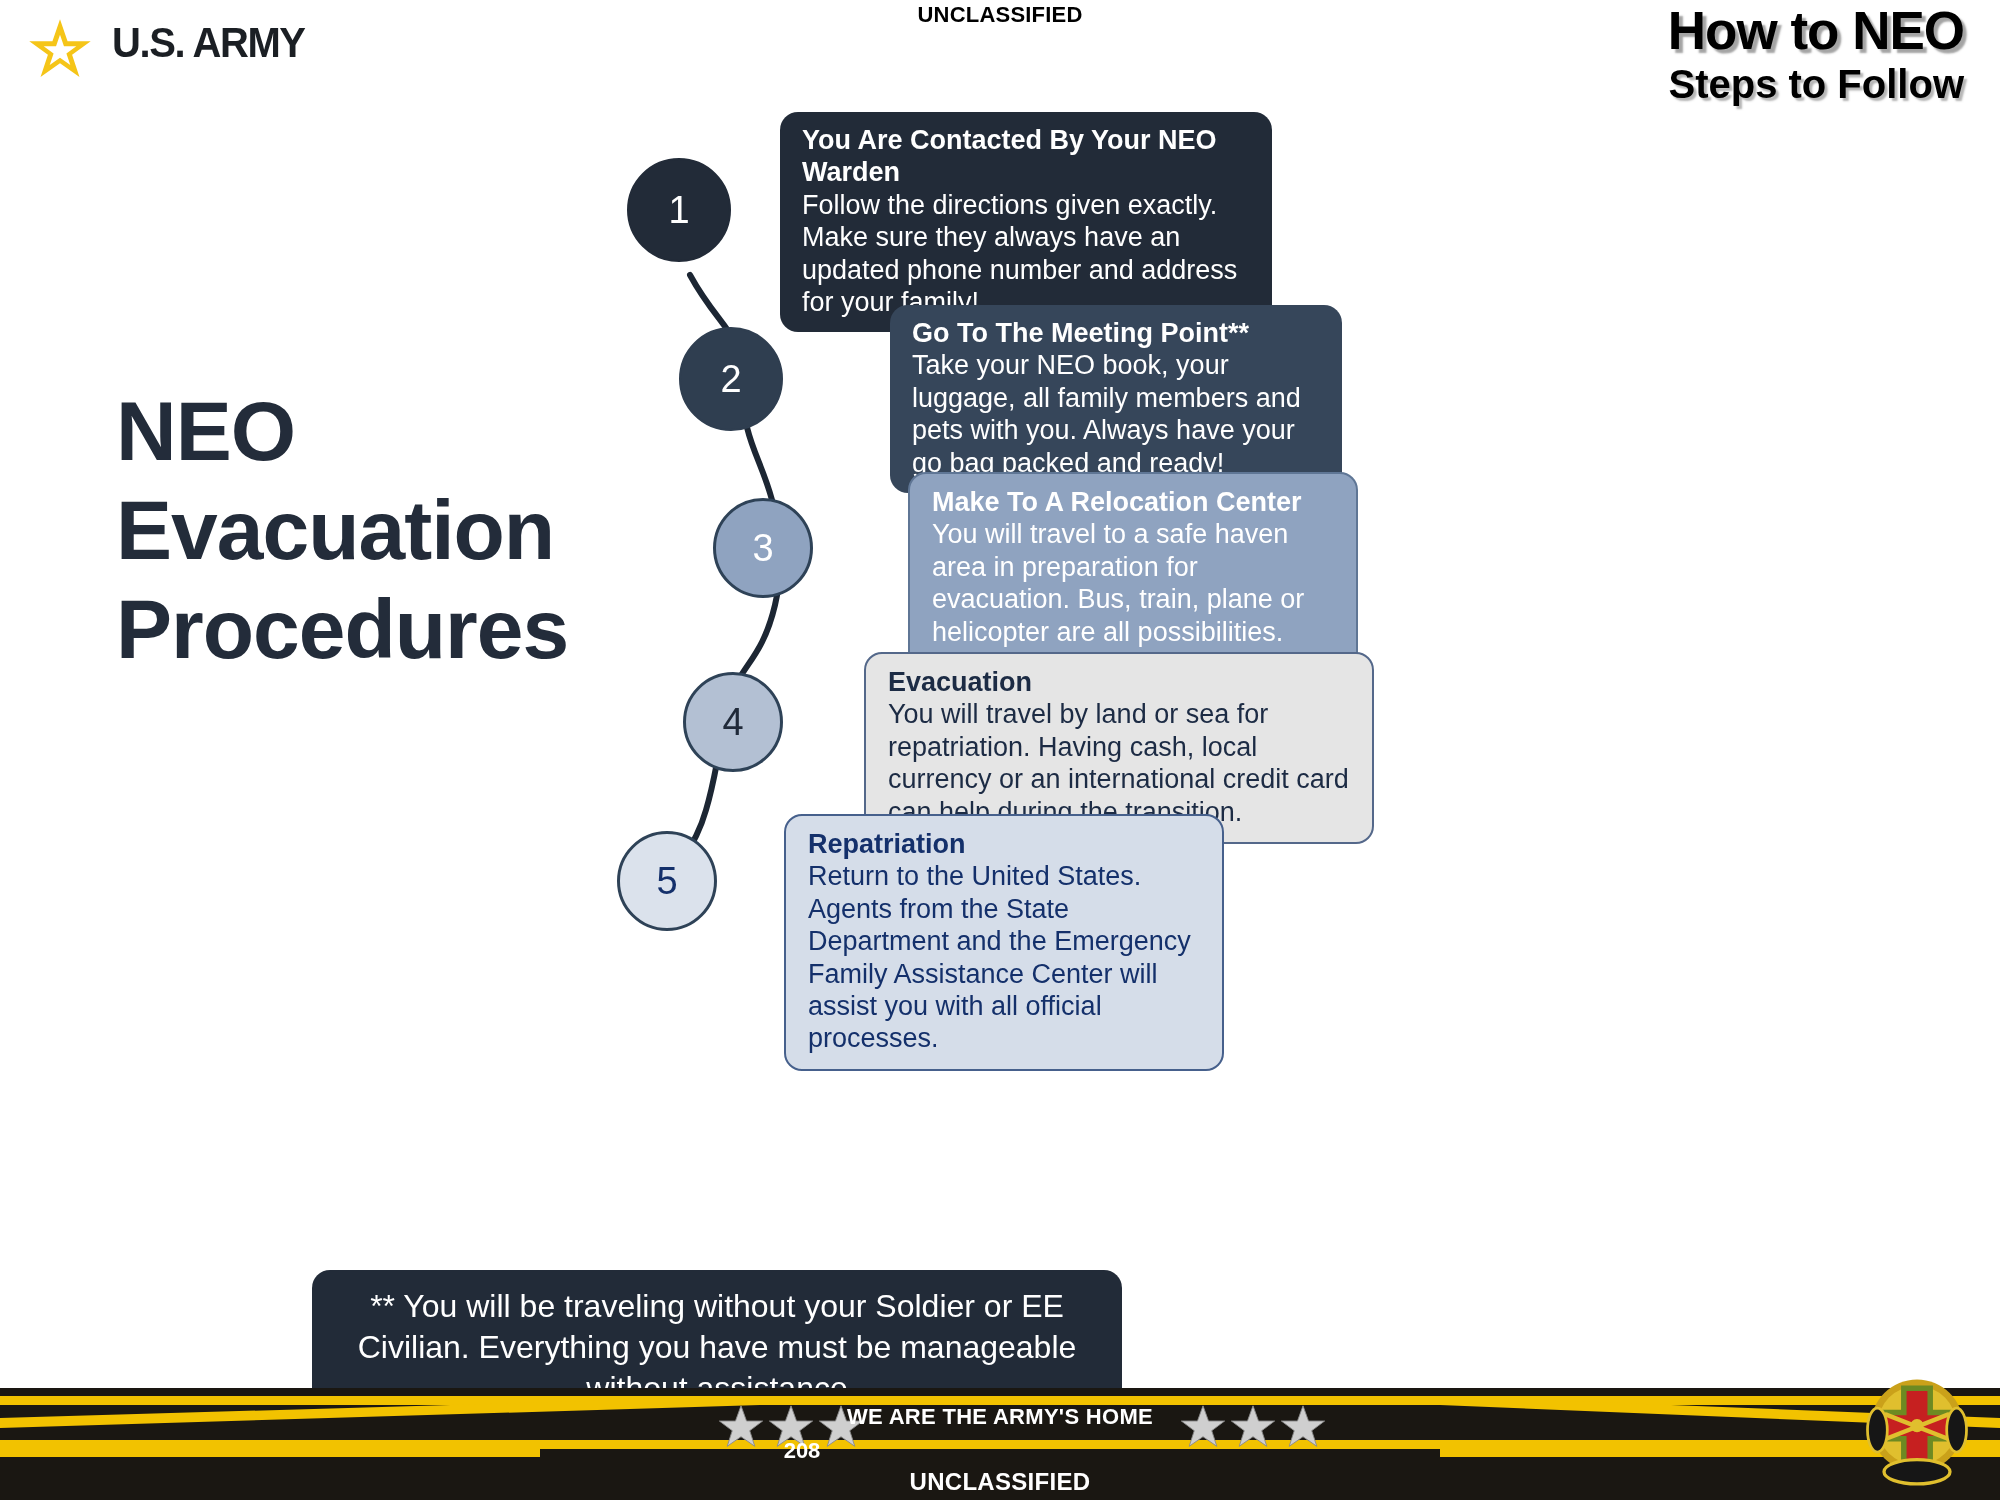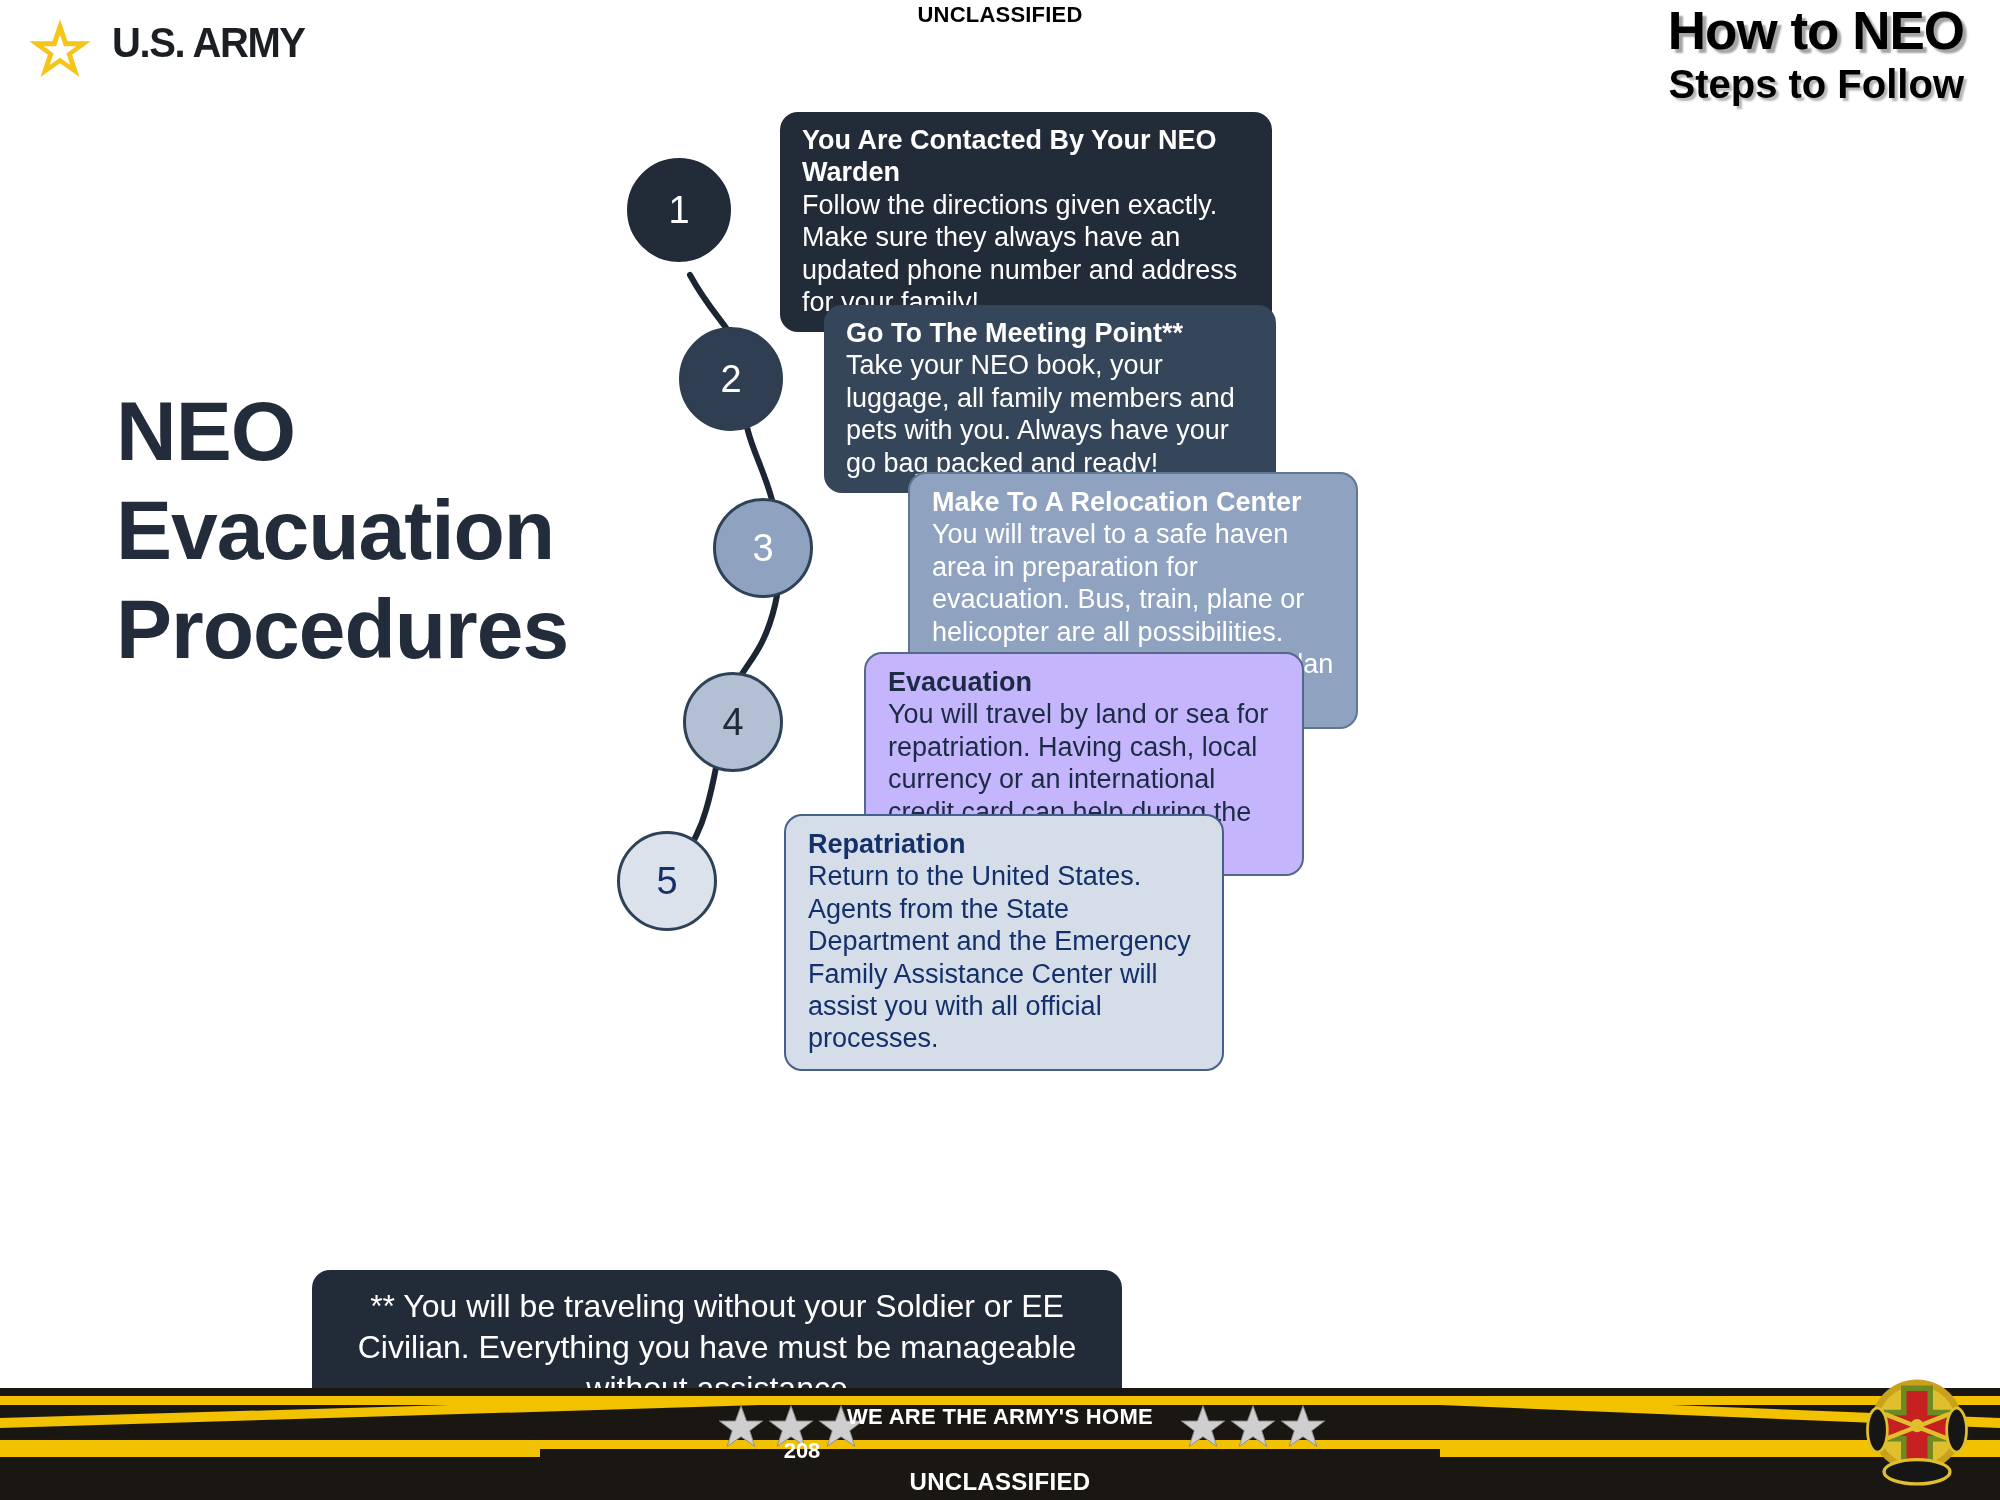--- a/index.html
+++ b/index.html
@@ -228,37 +228,37 @@
   <span>1</span>
 </div>
 <div class="callout" style="left:780px; top:112px; width:492px; background:#222b38; color:#ffffff;">
   <span class="c-head">You Are Contacted By Your NEO Warden</span>
   <span class="c-body">Follow the directions given exactly. Make sure they always have an updated phone number and address for your family!</span>
 </div>
 
 <div class="step-circle" style="left:679px; top:327px; width:104px; height:104px; background:#2f3e50; color:#ffffff; border:2px solid #2f3e50;">
   <span>2</span>
 </div>
-<div class="callout" style="left:824px; top:305px; width:452px; background:#36465a; color:#ffffff;">
+<div class="callout" style="left:890px; top:305px; width:452px; background:#36465a; color:#ffffff;">
   <span class="c-head">Go To The Meeting Point**</span>
   <span class="c-body">Take your NEO book, your luggage, all family members and pets with you. Always have your go bag packed and ready!</span>
 </div>
 
 <div class="step-circle" style="left:713px; top:498px; width:100px; height:100px; background:#8fa3c0; color:#ffffff; border:3px solid #2e4257;">
   <span>3</span>
 </div>
 <div class="callout" style="left:908px; top:472px; width:450px; background:#8fa3c0; color:#ffffff; border:2px solid #5f7695;">
   <span class="c-head">Make To A Relocation Center</span>
   <span class="c-body">You will travel to a  safe haven area in preparation for evacuation. Bus, train, plane or helicopter are all possibilities. Time spent here will vary but plan on 30 days.</span>
 </div>
 
 <div class="step-circle" style="left:683px; top:672px; width:100px; height:100px; background:#b3c0d3; color:#202a3a; border:3px solid #2e4257;">
   <span>4</span>
 </div>
-<div class="callout" style="left:864px; top:652px; width:440px; background:#c4b5fd; color:#1c2b44; border:2px solid #54688a;">
+<div class="callout" style="left:864px; top:652px; width:510px; background:#e5e5e5; color:#1c2b44; border:2px solid #54688a;">
   <span class="c-head">Evacuation</span>
   <span class="c-body">You will travel by land or sea for repatriation. Having cash, local currency or an international credit card can help during the transition.</span>
 </div>
 
 <div class="step-circle" style="left:617px; top:831px; width:100px; height:100px; background:#dbe2ec; color:#14306b; border:3px solid #2e4257;">
   <span>5</span>
 </div>
 <div class="callout" style="left:784px; top:814px; width:440px; background:#d5dde9; color:#14306b; border:2px solid #46608c;">
   <span class="c-head">Repatriation</span>
   <span class="c-body">Return to the United States. Agents from the State Department and the Emergency Family Assistance Center will assist you with all official processes.</span>

